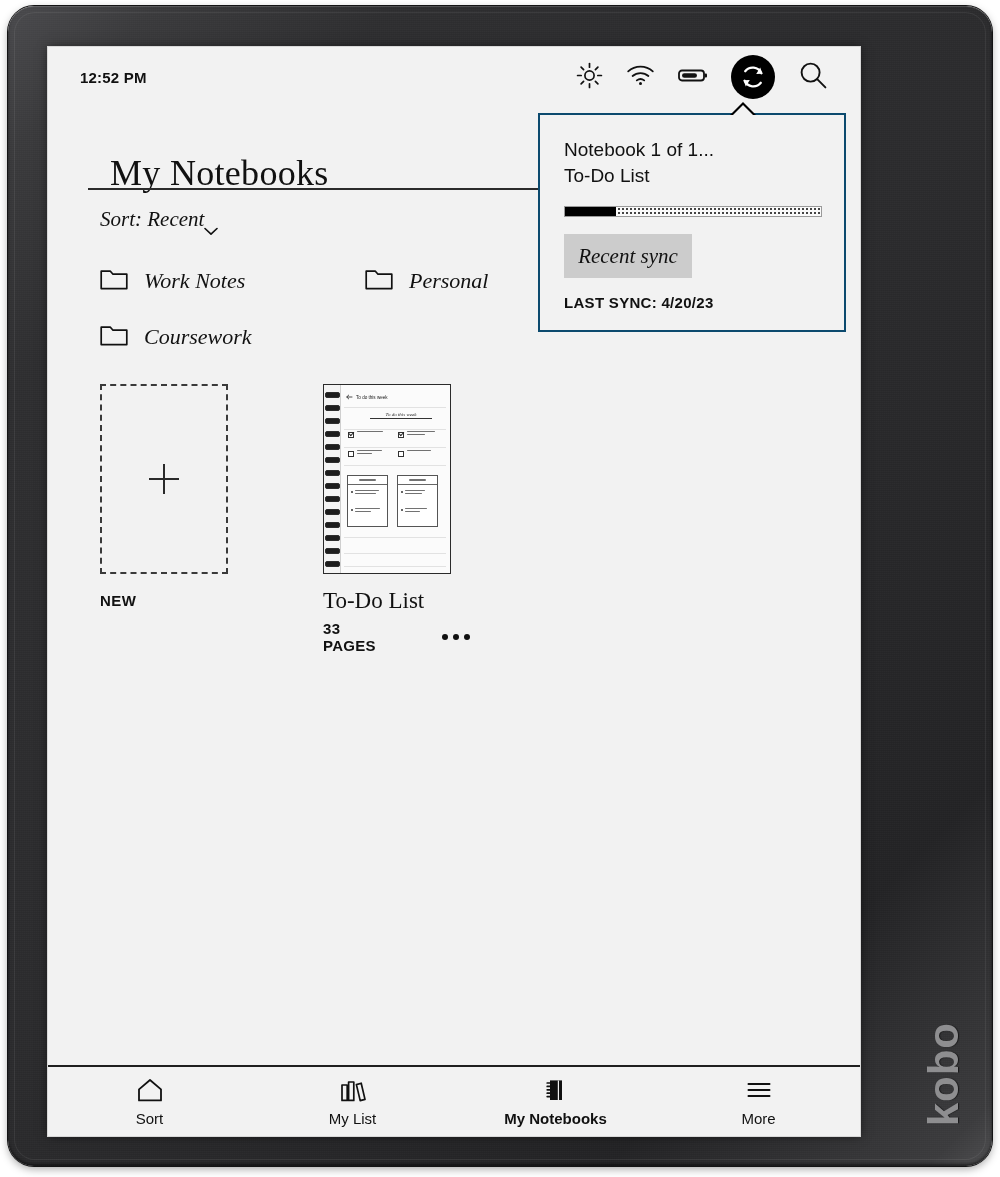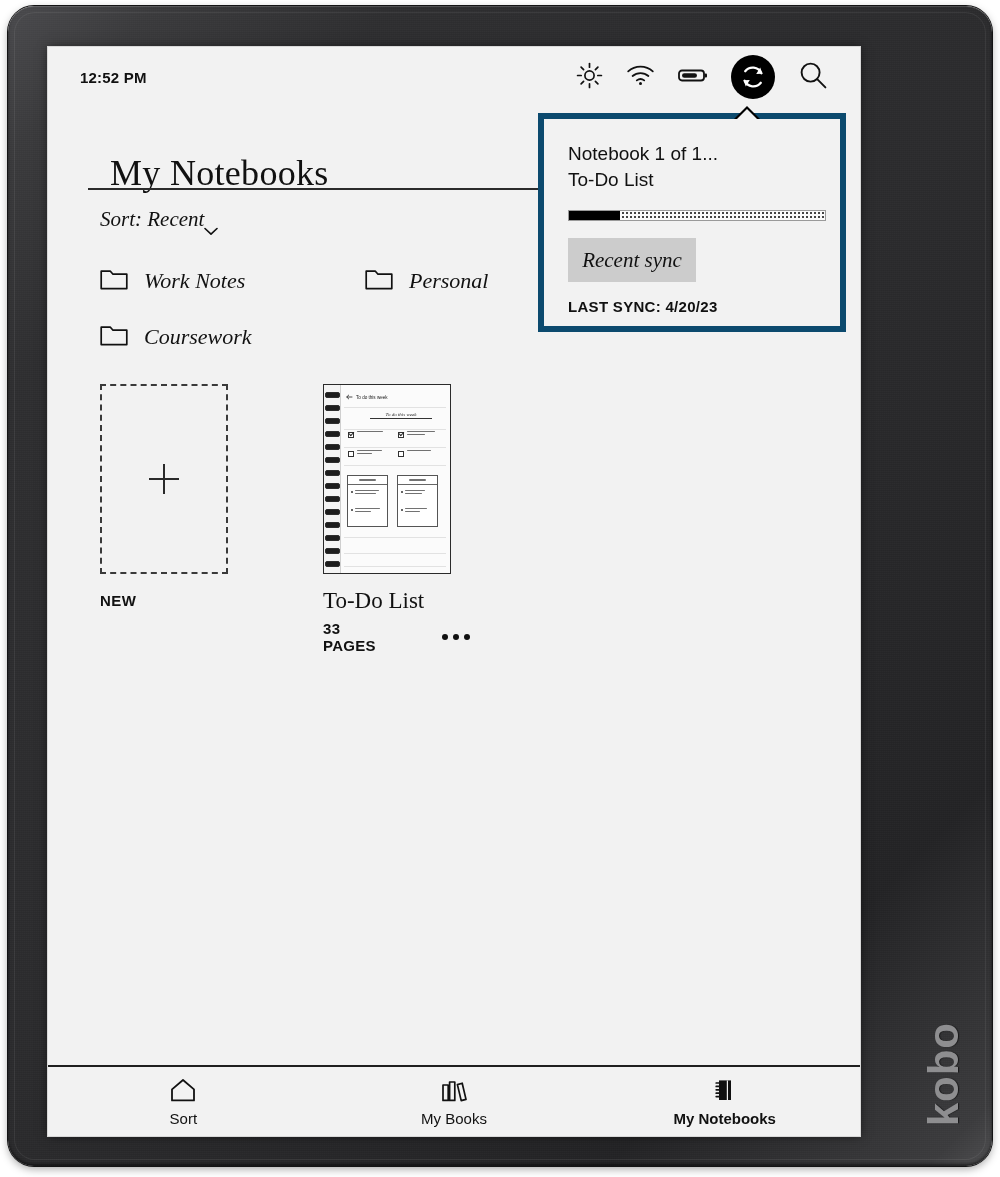--- a/index.html
+++ b/index.html
@@ -358,21 +358,21 @@
   }
 
   
   .sync-popup {
     position: absolute;
     left: 490px;
     top: 66px;
     width: 308px;
     height: 219px;
     background: #f2f2f2;
-    border: 6px solid #0c4a6e;
+    border: 2px solid #0c4a6e;
     box-sizing: border-box;
     z-index: 5;
   }
   .popup-tail {
     position: absolute;
     top: -13px;
     left: 190px;
     width: 0; height: 0;
     border-left: 13px solid transparent;
     border-right: 13px solid transparent;
@@ -730,37 +730,49 @@
       <div class="nav-item">
         <span class="nav-ico">
           <svg width="28" height="26" viewBox="0 0 28 26">
             <g fill="none" stroke="#111" stroke-width="1.7" stroke-linejoin="round">
               <rect x="3" y="8" width="5.2" height="15.4"></rect>
               <rect x="9.6" y="5" width="5.2" height="18.4"></rect>
               <path d="M17.4 7.6 L22.2 6.2 L26 22.4 L21.2 23.6 Z"></path>
             </g>
           </svg>
         </span>
-        <span class="nav-label">My Books</span>
+        <span class="nav-label">My List</span>
       </div>
 
       <div class="nav-item active">
         <span class="nav-ico">
           <svg width="28" height="26" viewBox="0 0 28 26">
             <rect x="8" y="3.4" width="12" height="19.6" fill="#111"></rect>
             <g stroke="#111" stroke-width="1.7" stroke-linecap="round">
               <line x1="5.2" y1="6" x2="9" y2="6"></line>
               <line x1="5.2" y1="9.4" x2="9" y2="9.4"></line>
               <line x1="5.2" y1="12.8" x2="9" y2="12.8"></line>
               <line x1="5.2" y1="16.2" x2="9" y2="16.2"></line>
               <line x1="5.2" y1="19.6" x2="9" y2="19.6"></line>
             </g>
             <line x1="16.4" y1="3.4" x2="16.4" y2="23" stroke="#f2f2f2" stroke-width="1.2"></line>
           </svg>
         </span>
         <span class="nav-label">My Notebooks</span>
       </div>
 
 
+      <div class="nav-item">
+        <span class="nav-ico">
+          <svg width="28" height="26" viewBox="0 0 28 26">
+            <g stroke="#111" stroke-width="1.8" stroke-linecap="round">
+              <line x1="3.4" y1="7" x2="24.6" y2="7"></line>
+              <line x1="3.4" y1="13" x2="24.6" y2="13"></line>
+              <line x1="3.4" y1="19" x2="24.6" y2="19"></line>
+            </g>
+          </svg>
+        </span>
+        <span class="nav-label">More</span>
+      </div>
     </div>
 
   </div>
 </div>
 
 </body></html>

